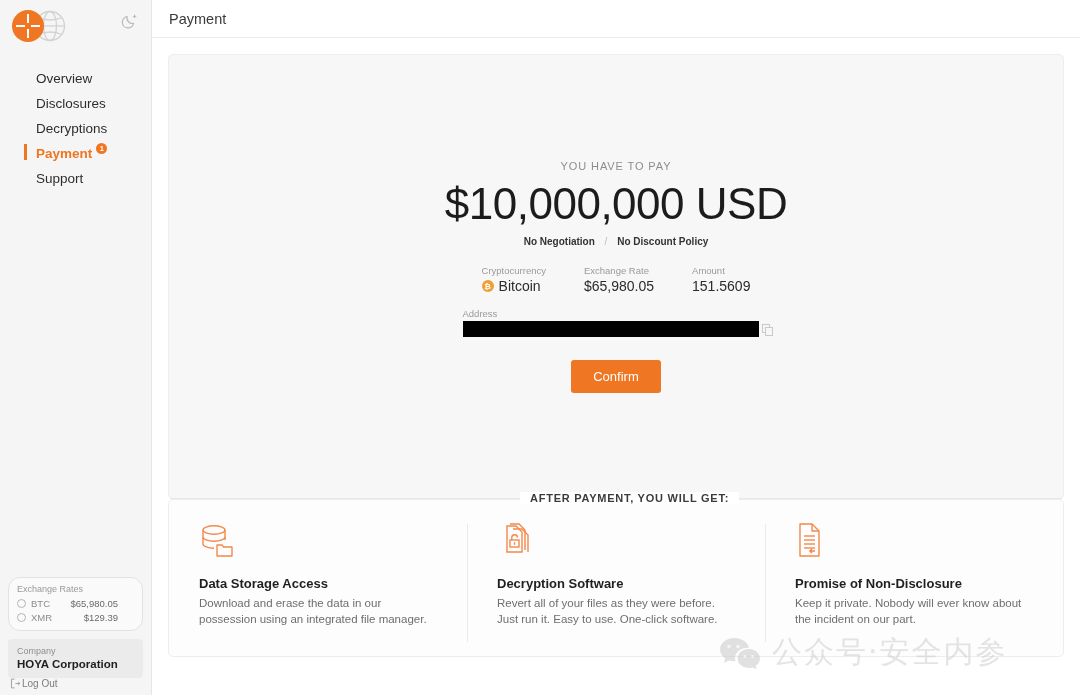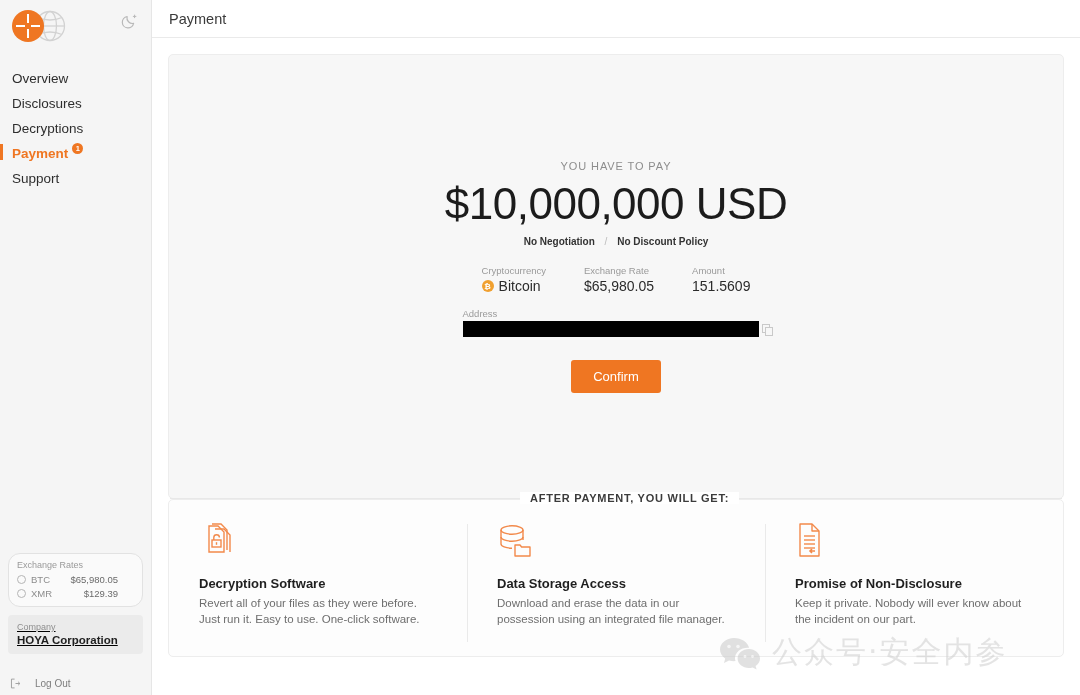--- a/index.html
+++ b/index.html
@@ -40,21 +40,21 @@
   .logo .dot .cross-h { top: 15.2px; left: 4px; height: 1.6px; width: 24px; }
   .logo .dot .gap-v, .logo .dot .gap-h { position: absolute; background: #ef7622; }
   .logo .dot .gap-v { left: 14px; top: 13px; width: 4px; height: 6px; }
   .logo .dot .gap-h { top: 14px; left: 13px; height: 4px; width: 6px; }
 
   .theme-toggle {
     position: absolute; right: 12px; top: 12px;
     width: 18px; height: 18px; cursor: pointer;
   }
 
-  .nav { margin-top: 14px; }
+  .nav { margin-top: 14px; padding-left: 24px; }
   .nav-item {
     position: relative;
     padding: 3px 12px 3px 12px;
     font-size: 13.5px; color: #2e2e2e;
     line-height: 19px; cursor: pointer;
     display: flex; align-items: center; gap: 4px;
   }
   .nav-item.active { color: #ef7622; font-weight: 600; }
   .nav-item.active::before {
     content: ""; position: absolute; left: 0; top: 3px;
@@ -84,27 +84,27 @@
   .rate-ico {
     width: 9px; height: 9px; border-radius: 50%;
     border: 1.2px solid #b5b5b5; margin-right: 5px;
     flex: 0 0 9px;
   }
   .rate-name { color: #8c8c8c; }
   .rate-val { margin-left: auto; color: #6a6a6a; }
 
   .company-box {
     background: #ebebeb; border-radius: 4px;
-    padding: 7px 9px 8px 9px; margin-bottom: 24px; text-decoration: underline;
+    padding: 7px 9px 8px 9px; margin-bottom: 0;
   }
   .company-label { font-size: 9px; color: #8f8f8f; margin-bottom: 2px; }
   .company-name { font-size: 11.5px; color: #1f1f1f; font-weight: 700; }
 
   .logout {
-    display: flex; align-items: flex-start; gap: 14px;
+    display: flex; align-items: flex-start; gap: 1px;
     font-size: 10px; color: #7d7d7d; padding-left: 2px;
     cursor: pointer;
   }
 
   
   #main { flex: 1; height: 695px; display: flex; flex-direction: column; background: #fff; }
   .topbar {
     height: 38px; border-bottom: 1px solid #eaeaea;
     display: flex; align-items: center; padding-left: 17px;
   }
@@ -355,42 +355,42 @@
 
         <div class="after-header">
           <span class="line short"></span>
           <span class="ah-text">AFTER PAYMENT, YOU WILL GET:</span>
           <span class="line"></span>
         </div>
 
         <div class="benefits">
 
           <div class="benefit">
+            <svg class="b-icon" width="38" height="38" viewBox="0 0 38 38">
+              <ellipse cx="15" cy="7" rx="11" ry="4.2" fill="none" stroke="#f2894a" stroke-width="1.4"></ellipse>
+              <path d="M4 7v7c0 2.3 4.9 4.2 11 4.2s11-1.9 11-4.2V7" fill="none" stroke="#f2894a" stroke-width="1.4"></path>
+              <path d="M4 14v7c0 2.3 4.9 4.2 11 4.2" fill="none" stroke="#f2894a" stroke-width="1.4"></path>
+              <path d="M26 14v3" fill="none" stroke="#f2894a" stroke-width="1.4"></path>
+              <path d="M18 22h5l1.6 2h8.4v9H18z" fill="none" stroke="#f2894a" stroke-width="1.4" stroke-linejoin="round"></path>
+            </svg>
+            <div class="b-title">Data Storage Access</div>
+            <div class="b-desc">Download and erase the data in our possession using an integrated file manager.</div>
+          </div>
+
+          <div class="benefit">
             <svg class="b-icon" width="34" height="38" viewBox="0 0 34 38">
               <path d="M10 3h9l6 6v20H10z" fill="none" stroke="#f2894a" stroke-width="1.4"></path>
               <path d="M13 1h9l6 6v20" fill="none" stroke="#f2894a" stroke-width="1.4"></path>
               <path d="M16 6h9l6 6v17" fill="none" stroke="#f2894a" stroke-width="1.4"></path>
               <rect x="13" y="17" width="9" height="7" fill="none" stroke="#f2894a" stroke-width="1.4"></rect>
               <path d="M14.8 17v-2.4a2.8 2.8 0 0 1 5.6 0" fill="none" stroke="#f2894a" stroke-width="1.4"></path>
               <line x1="17.5" y1="19.2" x2="17.5" y2="21.8" stroke="#f2894a" stroke-width="1.4"></line>
             </svg>
             <div class="b-title">Decryption Software</div>
             <div class="b-desc">Revert all of your files as they were before. Just run it. Easy to use. One-click software.</div>
-          </div>
-
-          <div class="benefit">
-            <svg class="b-icon" width="38" height="38" viewBox="0 0 38 38">
-              <ellipse cx="15" cy="7" rx="11" ry="4.2" fill="none" stroke="#f2894a" stroke-width="1.4"></ellipse>
-              <path d="M4 7v7c0 2.3 4.9 4.2 11 4.2s11-1.9 11-4.2V7" fill="none" stroke="#f2894a" stroke-width="1.4"></path>
-              <path d="M4 14v7c0 2.3 4.9 4.2 11 4.2" fill="none" stroke="#f2894a" stroke-width="1.4"></path>
-              <path d="M26 14v3" fill="none" stroke="#f2894a" stroke-width="1.4"></path>
-              <path d="M18 22h5l1.6 2h8.4v9H18z" fill="none" stroke="#f2894a" stroke-width="1.4" stroke-linejoin="round"></path>
-            </svg>
-            <div class="b-title">Data Storage Access</div>
-            <div class="b-desc">Download and erase the data in our possession using an integrated file manager.</div>
           </div>
 
           <div class="benefit">
             <svg class="b-icon" width="30" height="38" viewBox="0 0 30 38">
               <path d="M5 1h12l7 7v25H5z" fill="none" stroke="#f2894a" stroke-width="1.4" stroke-linejoin="round"></path>
               <path d="M17 1v7h7" fill="none" stroke="#f2894a" stroke-width="1.4" stroke-linejoin="round"></path>
               <line x1="9" y1="13" x2="20" y2="13" stroke="#f2894a" stroke-width="1.4"></line>
               <line x1="9" y1="17" x2="20" y2="17" stroke="#f2894a" stroke-width="1.4"></line>
               <line x1="9" y1="21" x2="20" y2="21" stroke="#f2894a" stroke-width="1.4"></line>
               <line x1="9" y1="25" x2="20" y2="25" stroke="#f2894a" stroke-width="1.4"></line>

